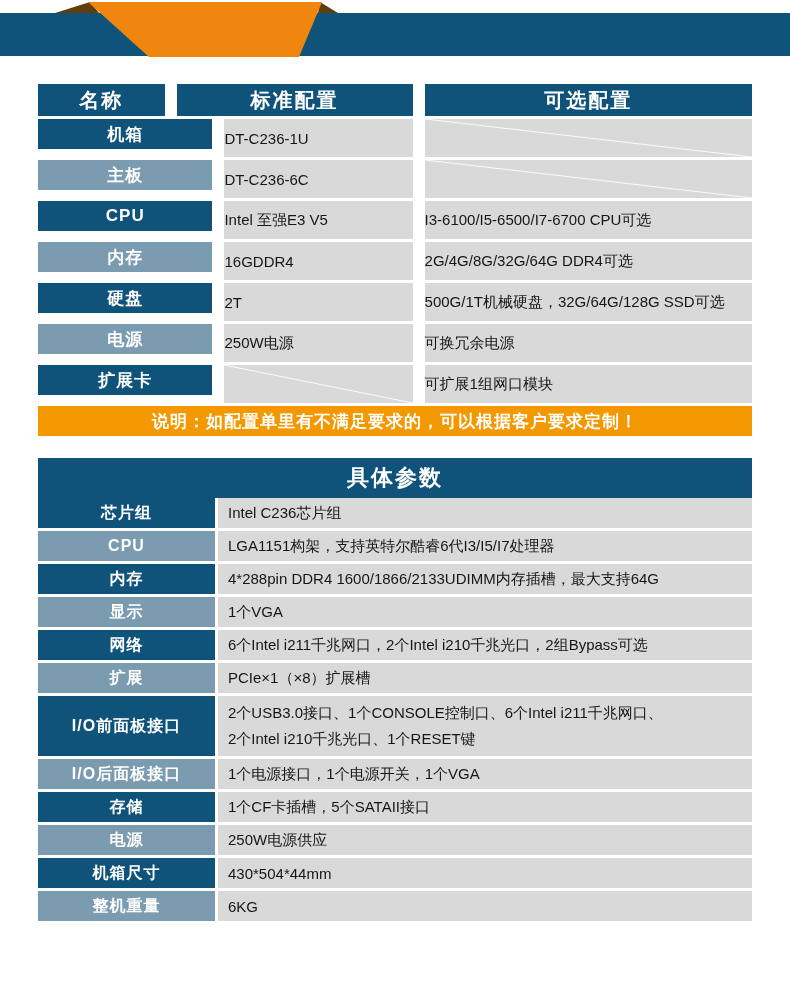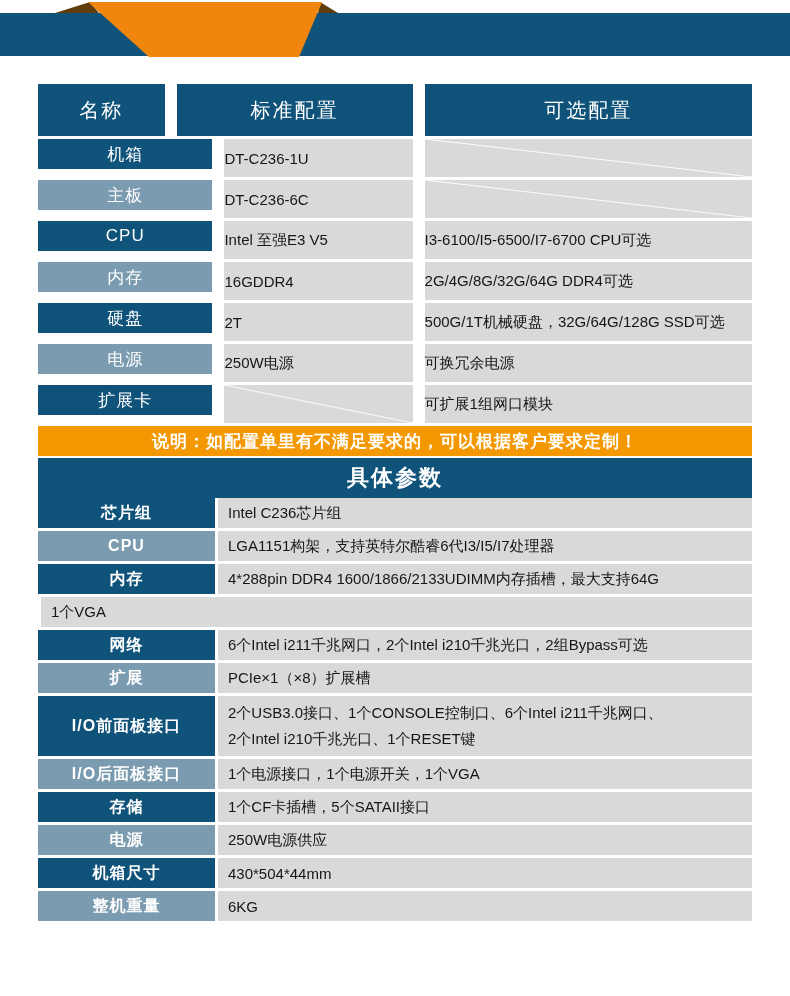--- a/index.html
+++ b/index.html
@@ -10,24 +10,24 @@
   .ribbon-svg { position:absolute; top:0; left:0; display:block; }
   .banner-text { position:absolute; left:88px; top:3px; width:240px; text-align:center; pointer-events:none; }
   .banner-title { font-size:33px; font-weight:bold; color:#ffffff; letter-spacing:3px; line-height:38px; }
   .banner-subtitle { margin-top:1px; font-size:10.5px; font-weight:bold; font-style:italic; color:#14537b; letter-spacing:0.4px; }
 
   
   .tbl { position:absolute; left:38px; width:714px; }
   .row { display:flex; margin-bottom:3px; }
   .dark  { background:#0f527a; }
   .light { background:#7b9bb0; }
-  .hdr-cell { height:52px; display:flex; align-items:center; justify-content:center;
-              color:#ffffff; font-weight:normal; font-size:20px; letter-spacing:2px; background:#0f527a; }
+  .hdr-cell { height:32px; display:flex; align-items:center; justify-content:center;
+              color:#ffffff; font-weight:bold; font-size:20px; letter-spacing:2px; background:#0f527a; }
   .label-cell { height:30px; display:flex; align-items:center; justify-content:center;
-                color:#ffffff; font-weight:normal; font-size:17px; letter-spacing:1px; }
+                color:#ffffff; font-weight:bold; font-size:17px; letter-spacing:1px; }
   .val-cell { height:38px; background:#d9d9d9; display:flex; align-items:center;
               padding-left:0; box-sizing:border-box; font-size:15px; color:#161616; }
   .slash { background-image:linear-gradient(to top right,
              rgba(255,255,255,0) calc(50% - 1px), #fbfbfb 50%, rgba(255,255,255,0) calc(50% + 1px));
            background-color:#d9d9d9; }
   .gap { margin-left:12px; }
 
   
   #config-table { top:84px; }
   .w-h1 { width:130px; } .w-h2 { width:242px; } .w-h3 { width:336px; }
@@ -113,20 +113,21 @@
     </div>
     <div class="row">
       <div class="spec-label light">CPU</div>
       <div class="spec-val">LGA1151构架，支持英特尔酷睿6代I3/I5/I7处理器</div>
     </div>
     <div class="row">
       <div class="spec-label dark">内存</div>
       <div class="spec-val">4*288pin DDR4 1600/1866/2133UDIMM内存插槽，最大支持64G</div>
     </div>
     <div class="row">
+      <div class="spec-label light">显示</div>
       <div class="spec-val">1个VGA</div>
     </div>
     <div class="row">
       <div class="spec-label dark">网络</div>
       <div class="spec-val">6个Intel i211千兆网口，2个Intel i210千兆光口，2组Bypass可选</div>
     </div>
     <div class="row">
       <div class="spec-label light">扩展</div>
       <div class="spec-val">PCIe×1（×8）扩展槽</div>
     </div>

